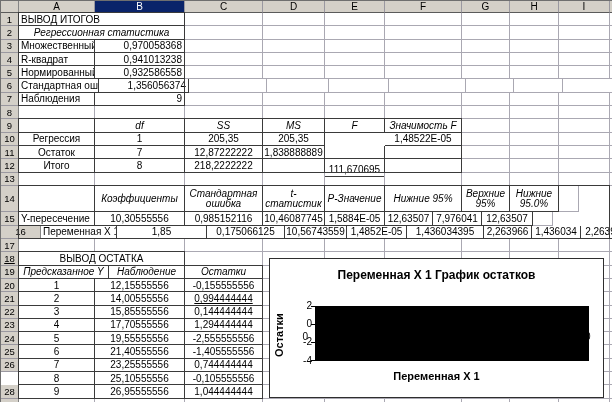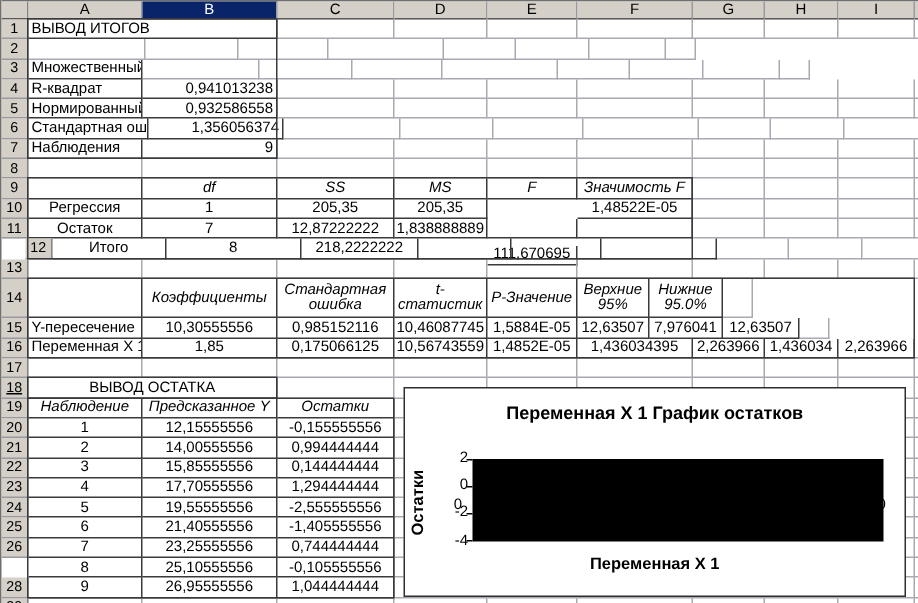--- a/index.html
+++ b/index.html
@@ -62,32 +62,34 @@
         <div class="cell" style="width: 62px;"></div>
         <div class="cell" style="width: 60px;"></div>
         <div class="cell" style="width: 77px;"></div>
         <div class="cell" style="width: 48px;"></div>
         <div class="cell" style="width: 49px;"></div>
         <div class="cell" style="width: 51px;"></div>
         <div class="cell" style="width: 20px;"></div>
       </div>
       <div class="row" style="height: 13.3px;">
         <div class="row-hdr" style="width: 18px;">2</div>
+        <div class="cell a-c it dk" style="width: 166px;">Регрессионная статистика</div>
         <div class="cell" style="width: 78px;"></div>
         <div class="cell" style="width: 62px;"></div>
         <div class="cell" style="width: 60px;"></div>
         <div class="cell" style="width: 77px;"></div>
         <div class="cell" style="width: 48px;"></div>
         <div class="cell" style="width: 49px;"></div>
         <div class="cell" style="width: 51px;"></div>
         <div class="cell" style="width: 20px;"></div>
       </div>
       <div class="row" style="height: 13.3px;">
         <div class="row-hdr" style="width: 18px;">3</div>
         <div class="cell dk" style="width: 76px;">Множественный</div>
+        <div class="cell a-r dk" style="width: 90px;">0,970058368</div>
         <div class="cell" style="width: 78px;"></div>
         <div class="cell" style="width: 62px;"></div>
         <div class="cell" style="width: 60px;"></div>
         <div class="cell" style="width: 77px;"></div>
         <div class="cell" style="width: 48px;"></div>
         <div class="cell" style="width: 49px;"></div>
         <div class="cell" style="width: 51px;"></div>
         <div class="cell" style="width: 20px;"></div>
       </div>
       <div class="row" style="height: 13.3px;">
@@ -187,21 +189,21 @@
         <div class="cell a-c dk" style="width: 90px;">7</div>
         <div class="cell a-c dk" style="width: 78px;">12,87222222</div>
         <div class="cell a-c dk" style="width: 62px;">1,838888889</div>
         <div class="cell dk" style="width: 60px;"></div>
         <div class="cell dk" style="width: 77px;"></div>
         <div class="cell" style="width: 48px;"></div>
         <div class="cell" style="width: 49px;"></div>
         <div class="cell" style="width: 51px;"></div>
         <div class="cell" style="width: 20px;"></div>
       </div>
-      <div class="row" style="height: 13.3px; padding-left: 16px;">
+      <div class="row" style="height: 13.3px;">
         <div class="row-hdr" style="width: 18px;">12</div>
         <div class="cell a-c dk" style="width: 76px;">Итого</div>
         <div class="cell a-c dk" style="width: 90px;">8</div>
         <div class="cell a-c dk" style="width: 78px;">218,2222222</div>
         <div class="cell dk" style="width: 62px;"></div>
         <div class="cell dk" style="width: 60px;"></div>
         <div class="cell dk" style="width: 77px;"></div>
         <div class="cell" style="width: 48px;"></div>
         <div class="cell" style="width: 49px;"></div>
         <div class="cell" style="width: 51px;"></div>
@@ -220,38 +222,39 @@
         <div class="cell" style="width: 51px;"></div>
         <div class="cell" style="width: 20px;"></div>
       </div>
       <div class="row" style="height: 26.6px;">
         <div class="row-hdr" style="width: 18px;">14</div>
         <div class="cell dk" style="width: 76px;"></div>
         <div class="cell a-c it dk" style="width: 90px;">Коэффициенты</div>
         <div class="cell a-c it wrap dk" style="width: 78px;">Стандартная ошибка</div>
         <div class="cell a-c it wrap dk" style="width: 62px;">t-статистик</div>
         <div class="cell a-c it dk" style="width: 60px;">P-Значение</div>
+        <div class="cell a-c it dk" style="width: 77px;">Нижние 95%</div>
         <div class="cell a-c it wrap dk" style="width: 48px;">Верхние 95%</div>
         <div class="cell a-c it wrap dk" style="width: 49px;">Нижние 95.0%</div>
         <div class="cell" style="width: 20px;"></div>
       </div>
       <div class="row" style="height: 13.3px;">
         <div class="row-hdr" style="width: 18px;">15</div>
         <div class="cell dk" style="width: 76px;">Y-пересечение</div>
         <div class="cell a-c dk" style="width: 90px;">10,30555556</div>
         <div class="cell a-c dk" style="width: 78px;">0,985152116</div>
         <div class="cell a-c dk" style="width: 62px;">10,46087745</div>
         <div class="cell a-c dk" style="width: 60px;">1,5884E-05</div>
         <div class="cell a-c dk" style="width: 48px;">12,63507</div>
         <div class="cell a-c dk" style="width: 49px;">7,976041</div>
         <div class="cell a-c dk" style="width: 51px;">12,63507</div>
         <div class="cell" style="width: 20px;"></div>
       </div>
       <div class="row" style="height: 13.3px;">
-        <div class="row-hdr" style="width: 18px;">16</div>
+        <div class="row-hdr" style="width: 40px;">16</div>
         <div class="cell dk" style="width: 76px;">Переменная X 1</div>
         <div class="cell a-c dk" style="width: 90px;">1,85</div>
         <div class="cell a-c dk" style="width: 78px;">0,175066125</div>
         <div class="cell a-c dk" style="width: 62px;">10,56743559</div>
         <div class="cell a-c dk" style="width: 60px;">1,4852E-05</div>
         <div class="cell a-c dk" style="width: 77px;">1,436034395</div>
         <div class="cell a-c dk" style="width: 48px;">2,263966</div>
         <div class="cell a-c dk" style="width: 49px;">1,436034</div>
         <div class="cell a-c dk" style="width: 51px;">2,263966</div>
         <div class="cell" style="width: 20px;"></div>
@@ -276,22 +279,22 @@
         <div class="cell" style="width: 62px;"></div>
         <div class="cell" style="width: 60px;"></div>
         <div class="cell" style="width: 77px;"></div>
         <div class="cell" style="width: 48px;"></div>
         <div class="cell" style="width: 49px;"></div>
         <div class="cell" style="width: 51px;"></div>
         <div class="cell" style="width: 20px;"></div>
       </div>
       <div class="row" style="height: 13.3px;">
         <div class="row-hdr" style="width: 18px;">19</div>
+        <div class="cell a-c it dk" style="width: 90px;">Предсказанное Y</div>
         <div class="cell a-c it dk" style="width: 76px;">Наблюдение</div>
-        <div class="cell a-c it dk" style="width: 90px;">Предсказанное Y</div>
         <div class="cell a-c it dk" style="width: 78px;">Остатки</div>
         <div class="cell" style="width: 62px;"></div>
         <div class="cell" style="width: 60px;"></div>
         <div class="cell" style="width: 77px;"></div>
         <div class="cell" style="width: 48px;"></div>
         <div class="cell" style="width: 49px;"></div>
         <div class="cell" style="width: 51px;"></div>
         <div class="cell" style="width: 20px;"></div>
       </div>
       <div class="row" style="height: 13.3px;">
@@ -304,21 +307,21 @@
         <div class="cell" style="width: 77px;"></div>
         <div class="cell" style="width: 48px;"></div>
         <div class="cell" style="width: 49px;"></div>
         <div class="cell" style="width: 51px;"></div>
         <div class="cell" style="width: 20px;"></div>
       </div>
       <div class="row" style="height: 13.3px;">
         <div class="row-hdr" style="width: 18px;">21</div>
         <div class="cell a-c dk" style="width: 76px;">2</div>
         <div class="cell a-c dk" style="width: 90px;">14,00555556</div>
-        <div class="cell a-c dk" style="width: 78px;">0,994444444</div>
+        <div class="cell a-c dk" style="width: 78px; text-decoration: underline;">0,994444444</div>
         <div class="cell" style="width: 62px;"></div>
         <div class="cell" style="width: 60px;"></div>
         <div class="cell" style="width: 77px;"></div>
         <div class="cell" style="width: 48px;"></div>
         <div class="cell" style="width: 49px;"></div>
         <div class="cell" style="width: 51px;"></div>
         <div class="cell" style="width: 20px;"></div>
       </div>
       <div class="row" style="height: 13.3px;">
         <div class="row-hdr" style="width: 18px;">22</div>

